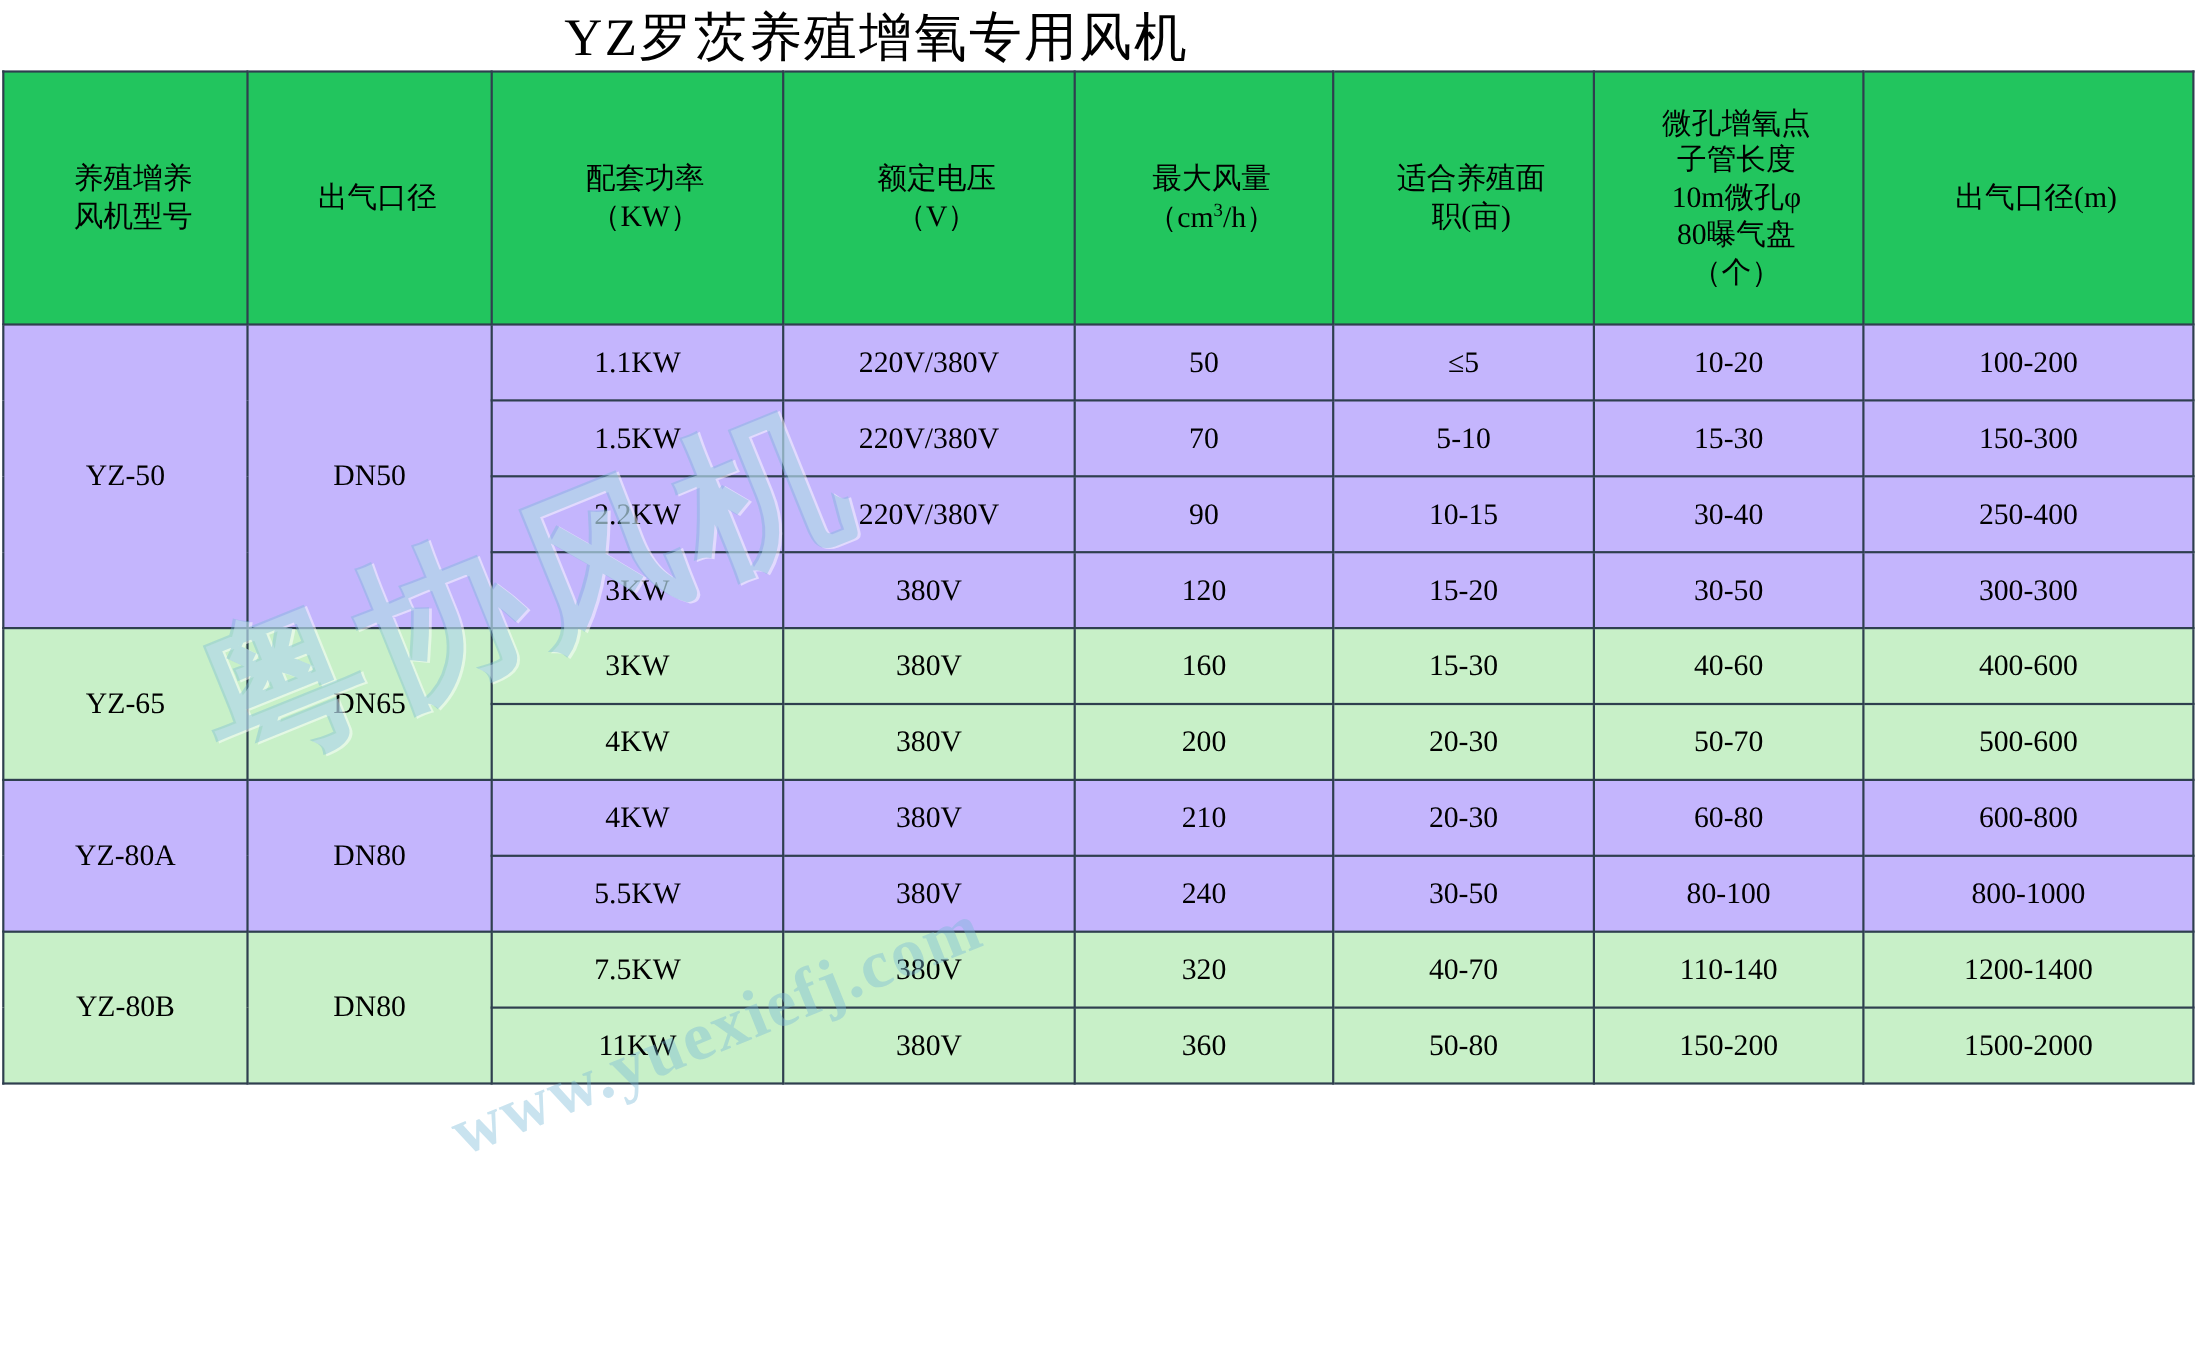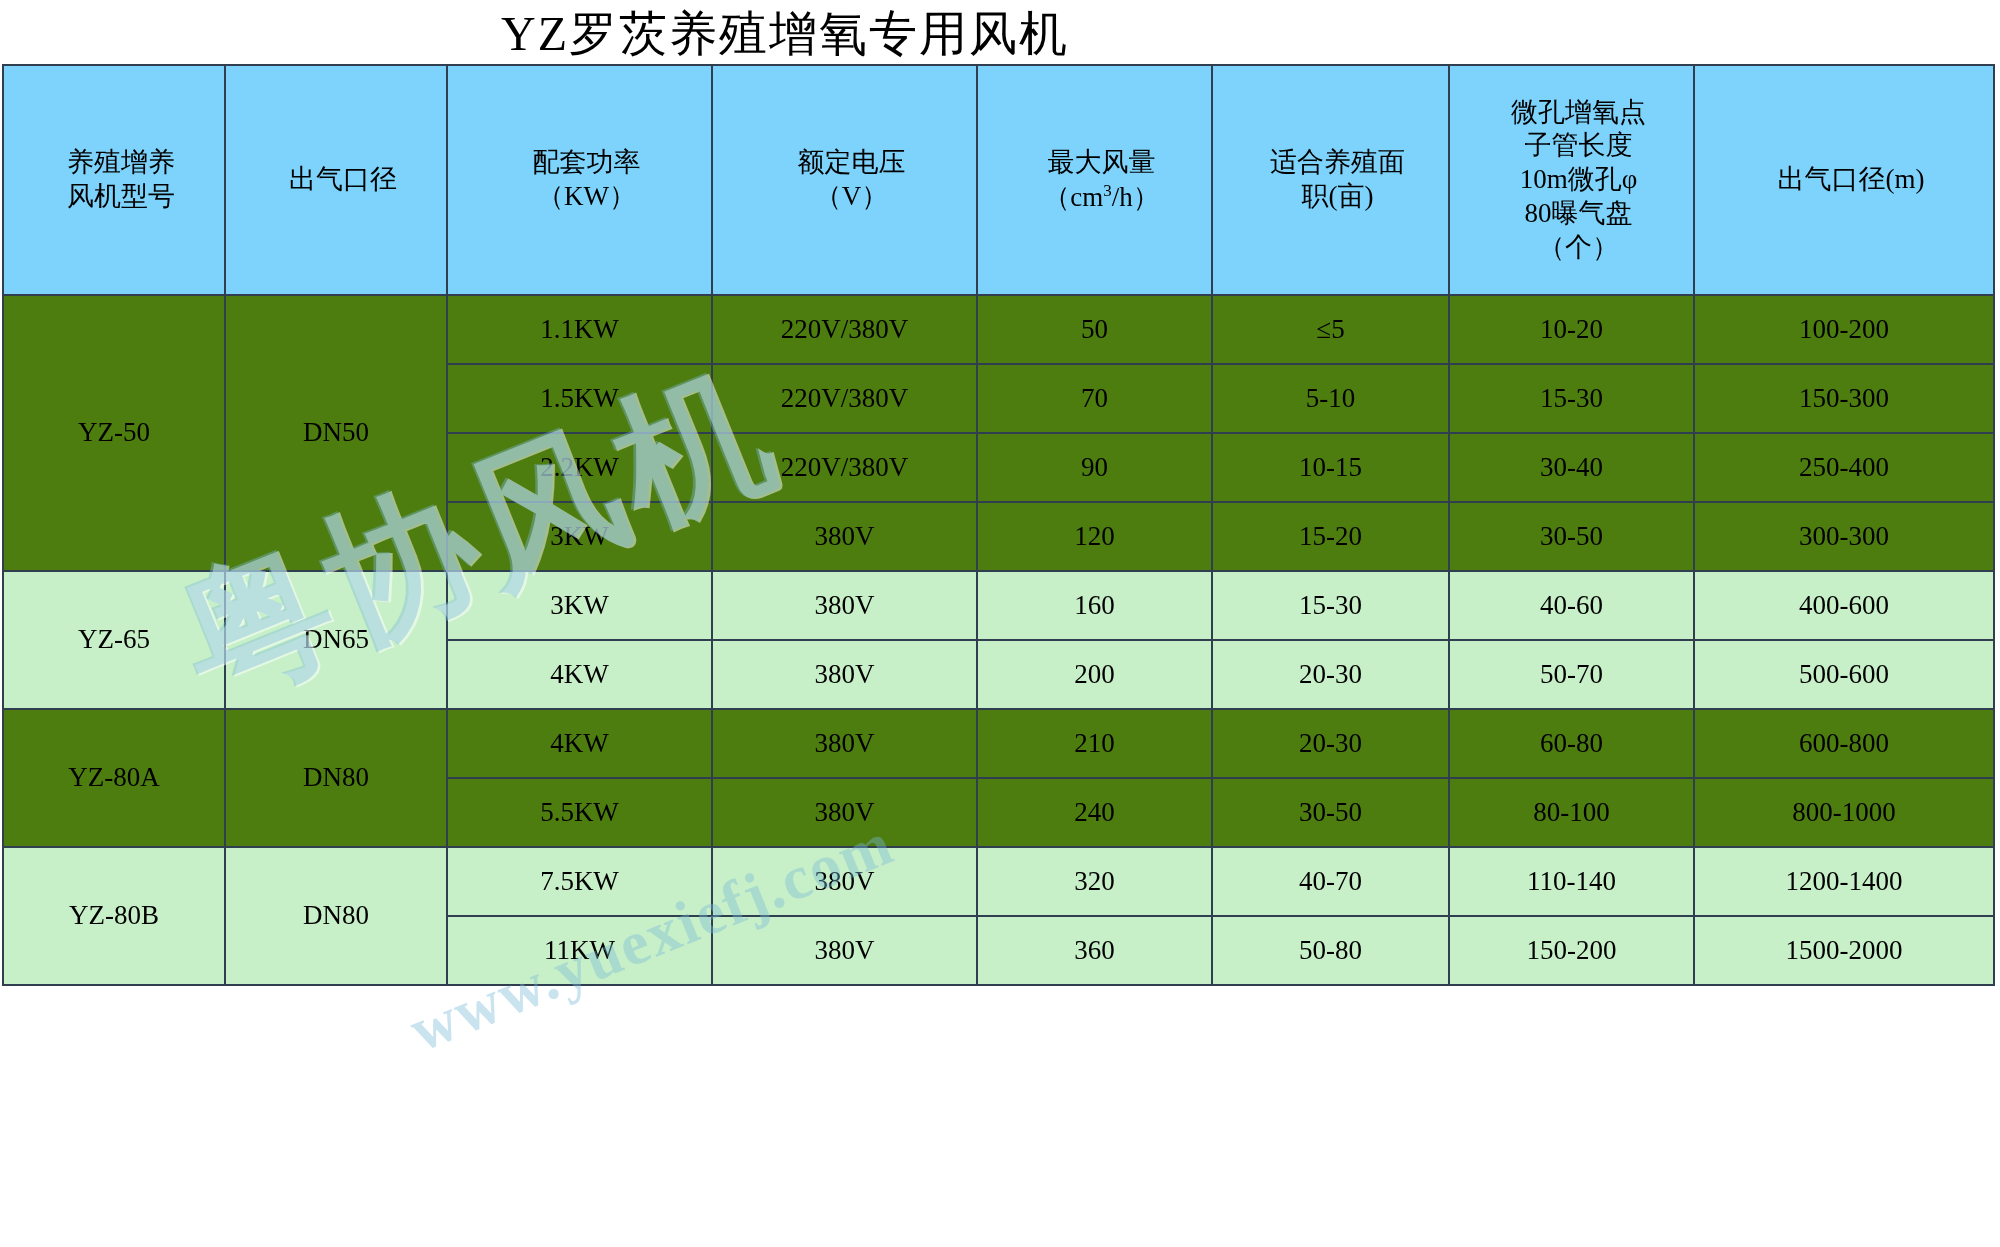--- a/index.html
+++ b/index.html
@@ -14,21 +14,21 @@
     overflow: hidden;
     position: relative;
   }
   .page {
     position: relative;
     width: 2000px;
     height: 1247px;
   }
   .title {
     position: absolute;
-    left: 0;
+    left: 12px;
     top: 2px;
     width: 1570px;
     text-align: center;
     font-size: 48px;
     font-family: "Liberation Serif", serif;
     letter-spacing: 2px;
     color: #000000;
     white-space: nowrap;
   }
   table.spec {
@@ -43,31 +43,31 @@
     border: 2px solid #2f3f4f;
     text-align: center;
     vertical-align: middle;
     font-size: 27px;
     font-family: "Liberation Serif", serif;
     color: #000000;
     padding: 0 2px;
     line-height: 1.18;
   }
   table.spec thead th {
-    background: #7dd3fc;
+    background: #22c55e;
     height: 228px;
     font-weight: normal;
     font-size: 27px;
     padding-left: 16px;
   }
   .hdr-multi {
     line-height: 1.25;
   }
   .row-white td {
-    background: #4d7c0f;
+    background: #c4b5fd;
   }
   .row-green td {
     background: #c8f0c8;
   }
   .rowcell {
     height: 67px;
   }
   sup {
     font-size: 17px;
     vertical-align: super;

